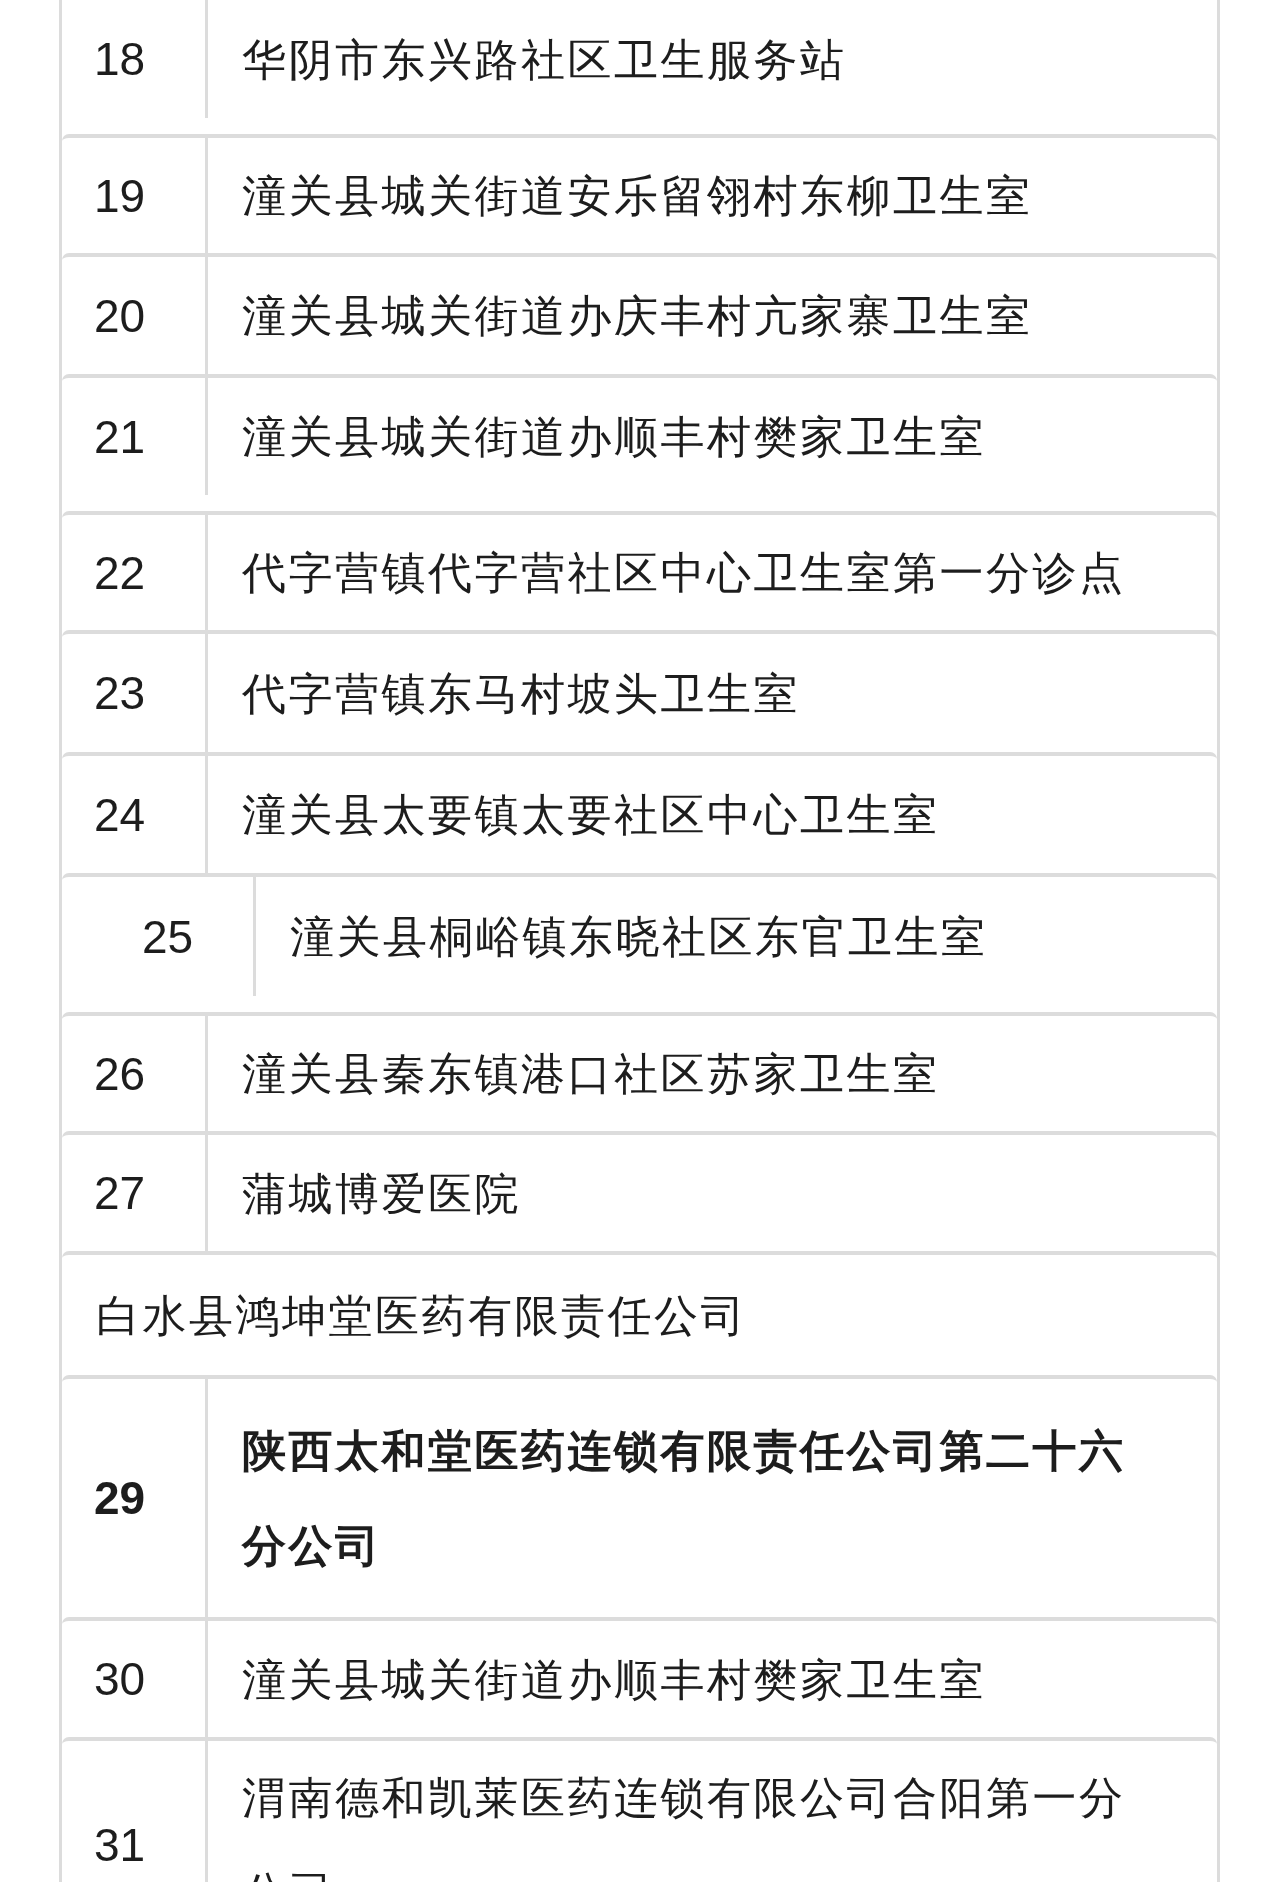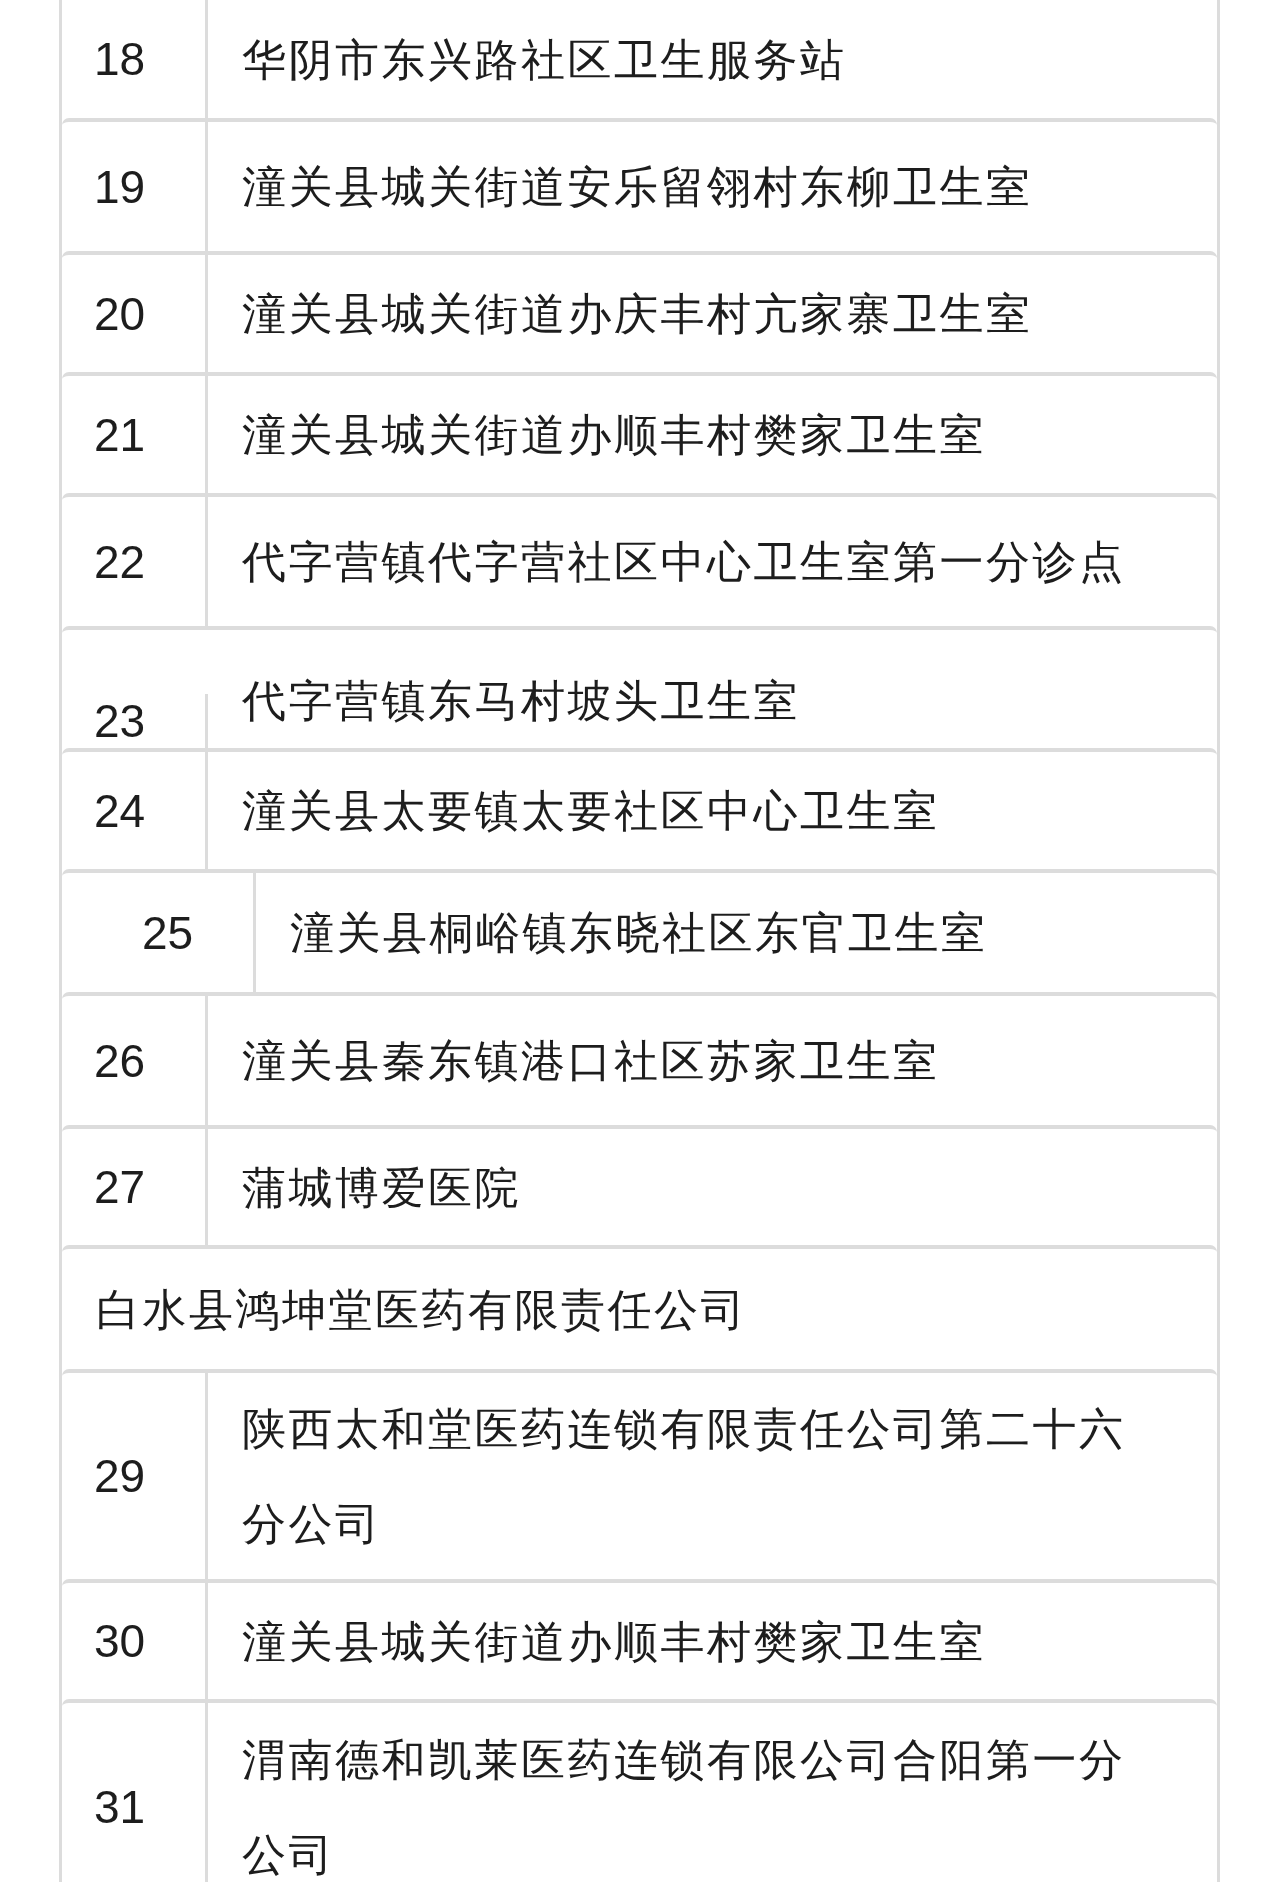--- a/index.html
+++ b/index.html
@@ -39,23 +39,23 @@
     flex: 1 1 auto;
     display: flex; align-items: center;
     padding: 0 60px 0 34px;
     font-size: 44px;
     line-height: 95px;
     letter-spacing: 2.5px;
     color: var(--ink);
     word-break: break-all;
   }
   
-  .h118 { height: 118px; } .h119 { height: 133px; } .h120 { height: 120px; }
-  .h121 { height: 121px; } .h122 { height: 122px; align-items: flex-end; } .h123 { height: 123px; padding-left: 48px; }
-  .h124 { height: 124px; } .h210 { height: 210px; } .h211 { height: 211px; }
+  .h118 { height: 118px; } .h119 { height: 119px; margin-top: 16px; } .h120 { height: 120px; }
+  .h121 { height: 121px; } .h122 { height: 122px; } .h123 { height: 123px; padding-left: 48px; }
+  .h124 { height: 124px; } .h210 { height: 242px; font-weight: bold; } .h211 { height: 211px; }
 </style>
 </head>
 <body>
 
 <div class="page">
   <div class="inst-table">
 
     <div class="row h118">
       <div class="cell-num">18</div>
       <div class="cell-name">华阴市东兴路社区卫生服务站</div>

